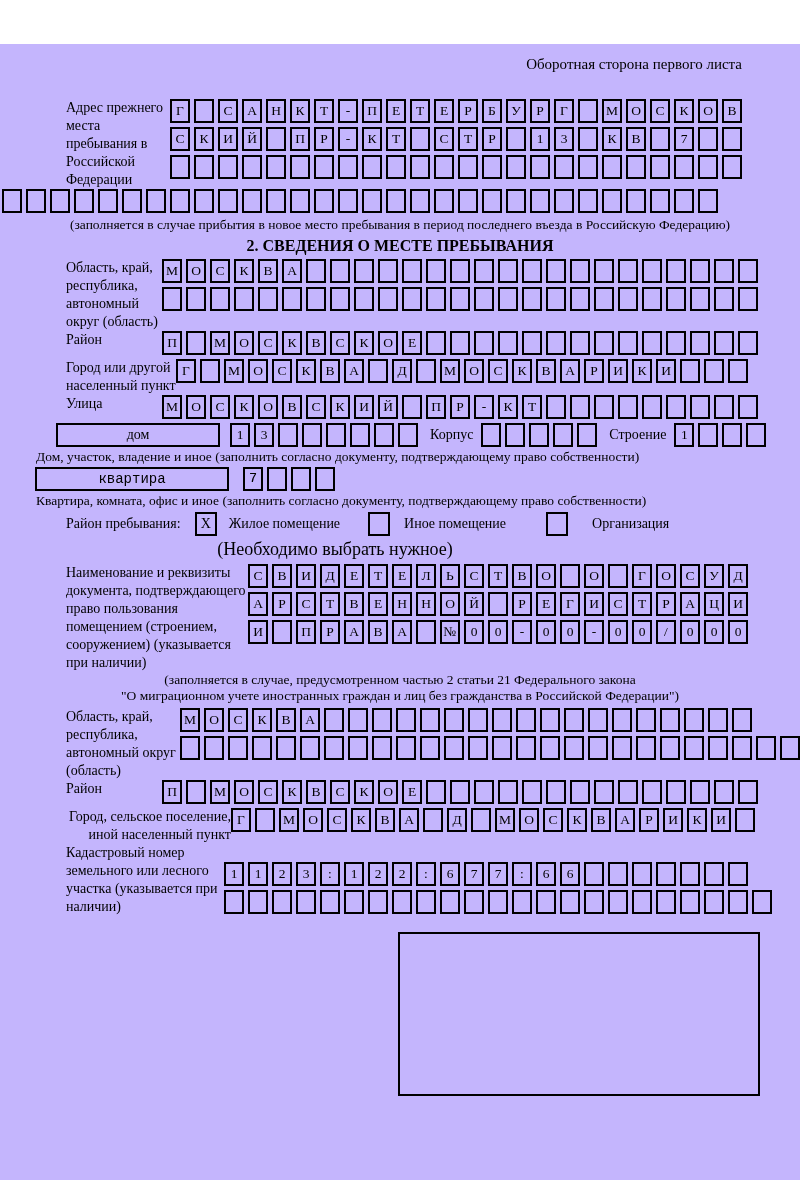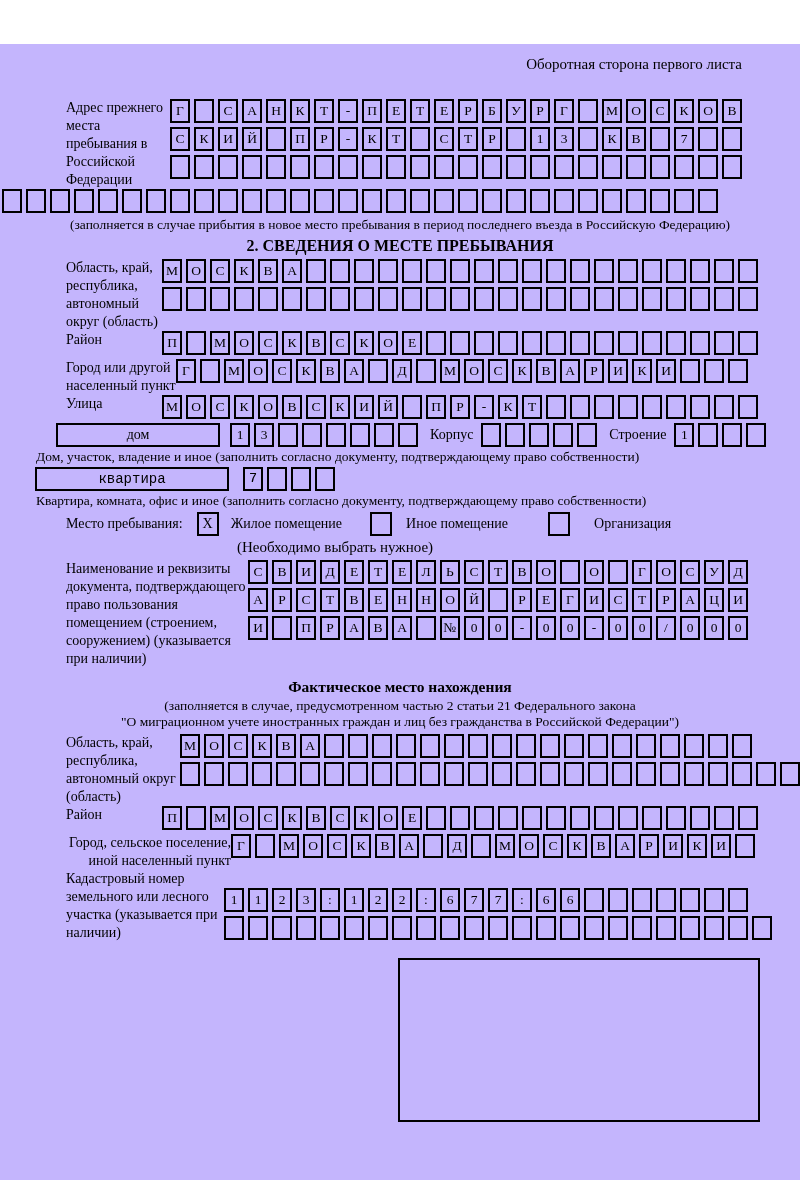--- a/index.html
+++ b/index.html
@@ -39,21 +39,21 @@
   .apt-box { width:194px; margin-right:14px; }
   .inline-lbl { font-size:14px; margin:0 8px 0 12px; }
   .apt-row { display:flex; align-items:center; margin-left:35px; margin-bottom:2px;font-family:Liberation Mono, monospace; }
 
   .stay-row { display:flex; align-items:center; margin-left:66px; height:26px; }
   .checkbox {
     box-sizing:border-box; width:22px; height:24px; border:2px solid #000;
     display:flex; align-items:center; justify-content:center; font-size:14px;
   }
   .stay-lbl { font-size:14px; }
-  .stay-note { margin-left:185px; width:300px; text-align:center; font-size:15px; margin-bottom:4px; margin-top:2px; }
+  .stay-note { margin-left:185px; width:300px; text-align:center; font-size:18px; margin-bottom:4px; margin-top:2px; }
 
   .doc-block { margin-top:2px; }
   .fact-title { text-align:center; font-weight:bold; font-size:15.5px; margin:10px 0 2px 0; }
   .fact-note { text-align:center; font-size:13.5px; line-height:16px; }
   .fact-notes { margin-bottom:4px; }
 
   .cad-cells { margin-top:18px; }
 
   .stamp-box {
     box-sizing:border-box; margin:14px 0 0 398px; width:362px; height:164px;
@@ -377,21 +377,21 @@
     <div class="cells" style="margin-bottom:0">
         <div class="cell">7</div>
         <div class="cell"></div>
         <div class="cell"></div>
         <div class="cell"></div>
       </div>
   </div>
   <div class="note" style="margin-left:36px">Квартира, комната, офис и иное (заполнить согласно документу, подтверждающему право собственности)</div>
 
   <div class="stay-row">
-    <div class="stay-lbl">Место пребывания:</div>
+    <div class="stay-lbl">Район пребывания:</div>
     <div class="checkbox" style="margin-left:14px">X</div>
     <div class="stay-lbl" style="margin-left:12px">Жилое помещение</div>
     <div class="checkbox" style="margin-left:28px"></div>
     <div class="stay-lbl" style="margin-left:14px">Иное помещение</div>
     <div class="checkbox" style="margin-left:40px"></div>
     <div class="stay-lbl" style="margin-left:24px">Организация</div>
   </div>
   <div class="stay-note">(Необходимо выбрать нужное)</div>
 
   <div class="frow doc-block">
@@ -462,21 +462,20 @@
           <div class="cell">0</div>
           <div class="cell">0</div>
           <div class="cell">/</div>
           <div class="cell">0</div>
           <div class="cell">0</div>
           <div class="cell">0</div>
         </div>
     </div>
   </div>
 
-  <div class="fact-title">Фактическое место нахождения</div>
   <div class="fact-notes">
     <div class="fact-note">(заполняется в случае, предусмотренном частью 2 статьи 21 Федерального закона</div>
     <div class="fact-note">"О миграционном учете иностранных граждан и лиц без гражданства в Российской Федерации")</div>
   </div>
 
   <div class="frow">
     <div class="lbl w114">Область, край, республика, автономный округ (область)</div>
     <div class="rows">
       <div class="cells">
           <div class="cell">М</div>

